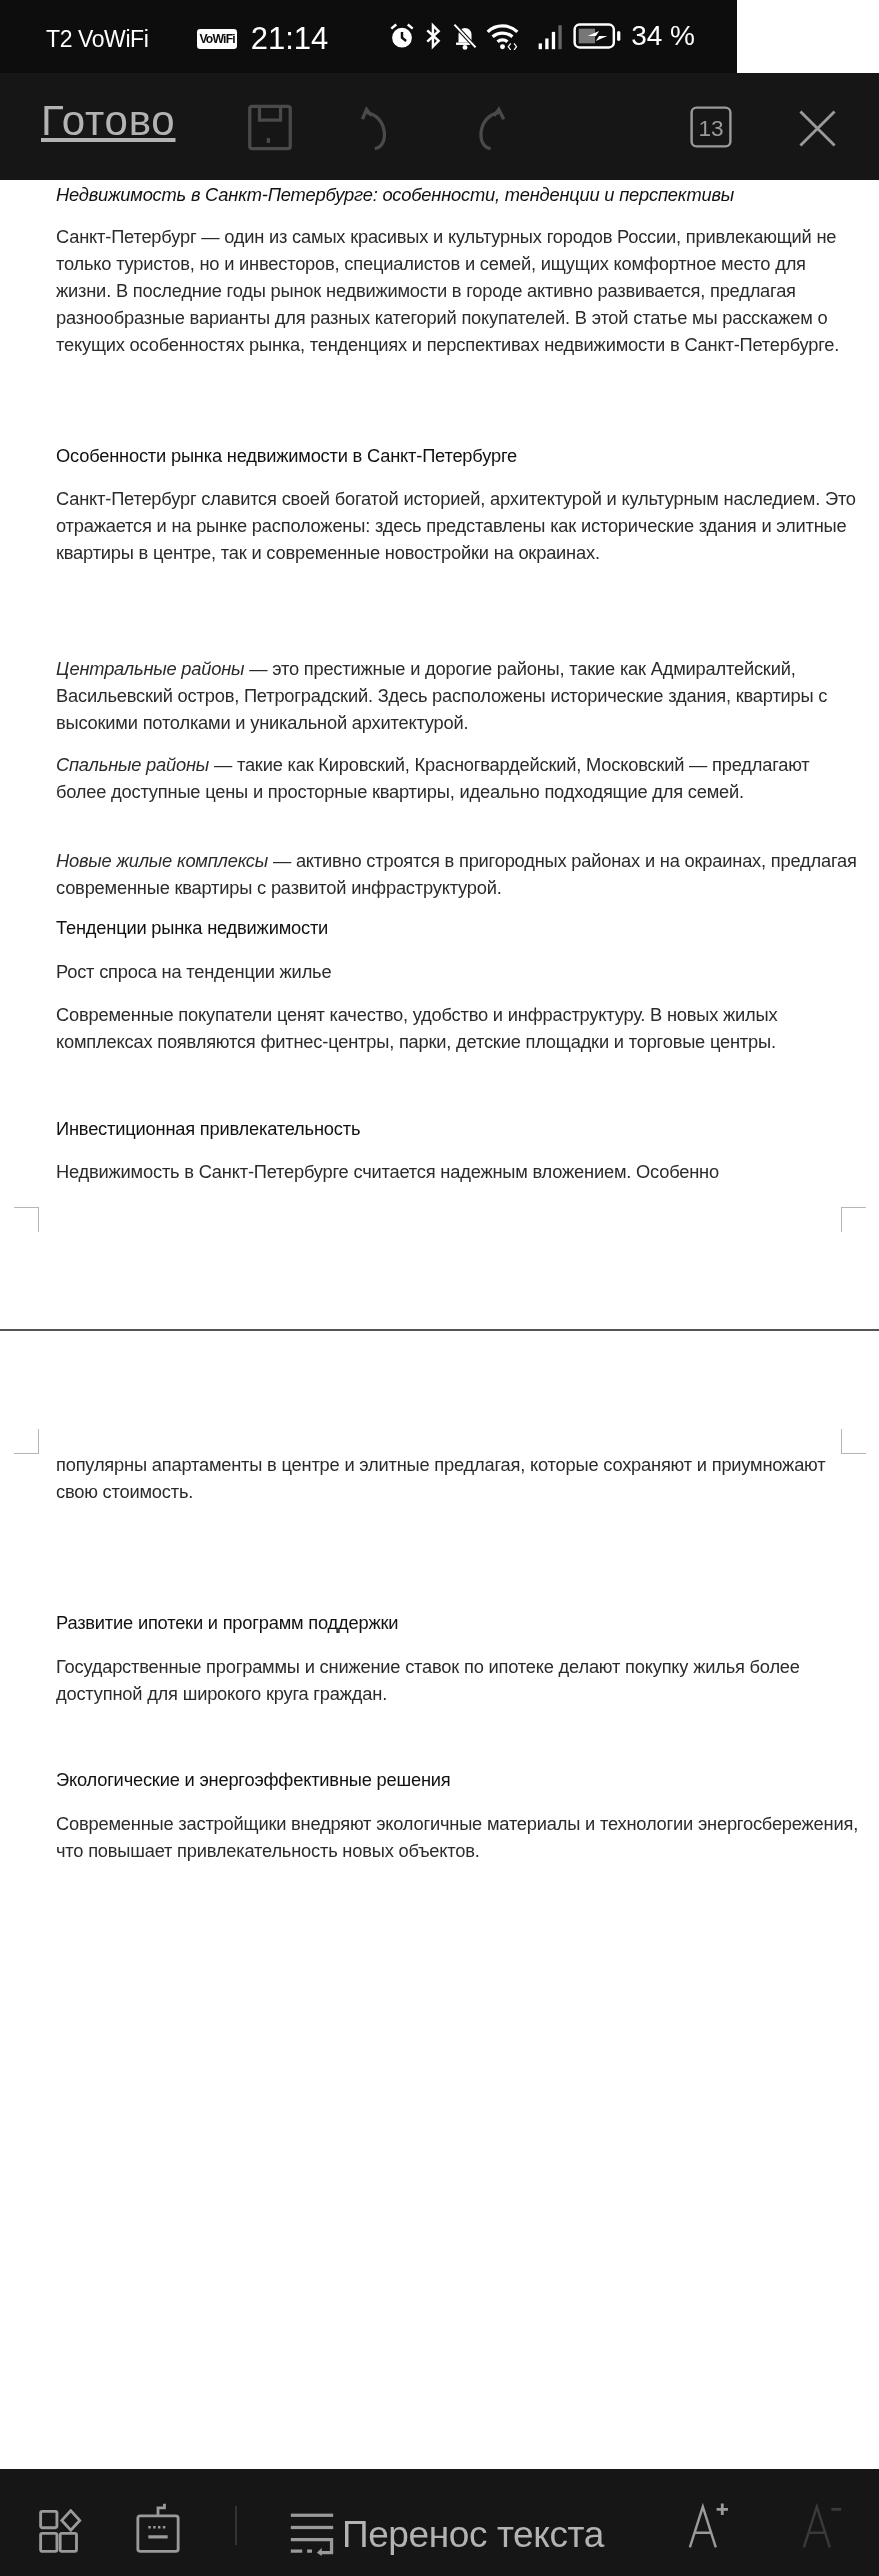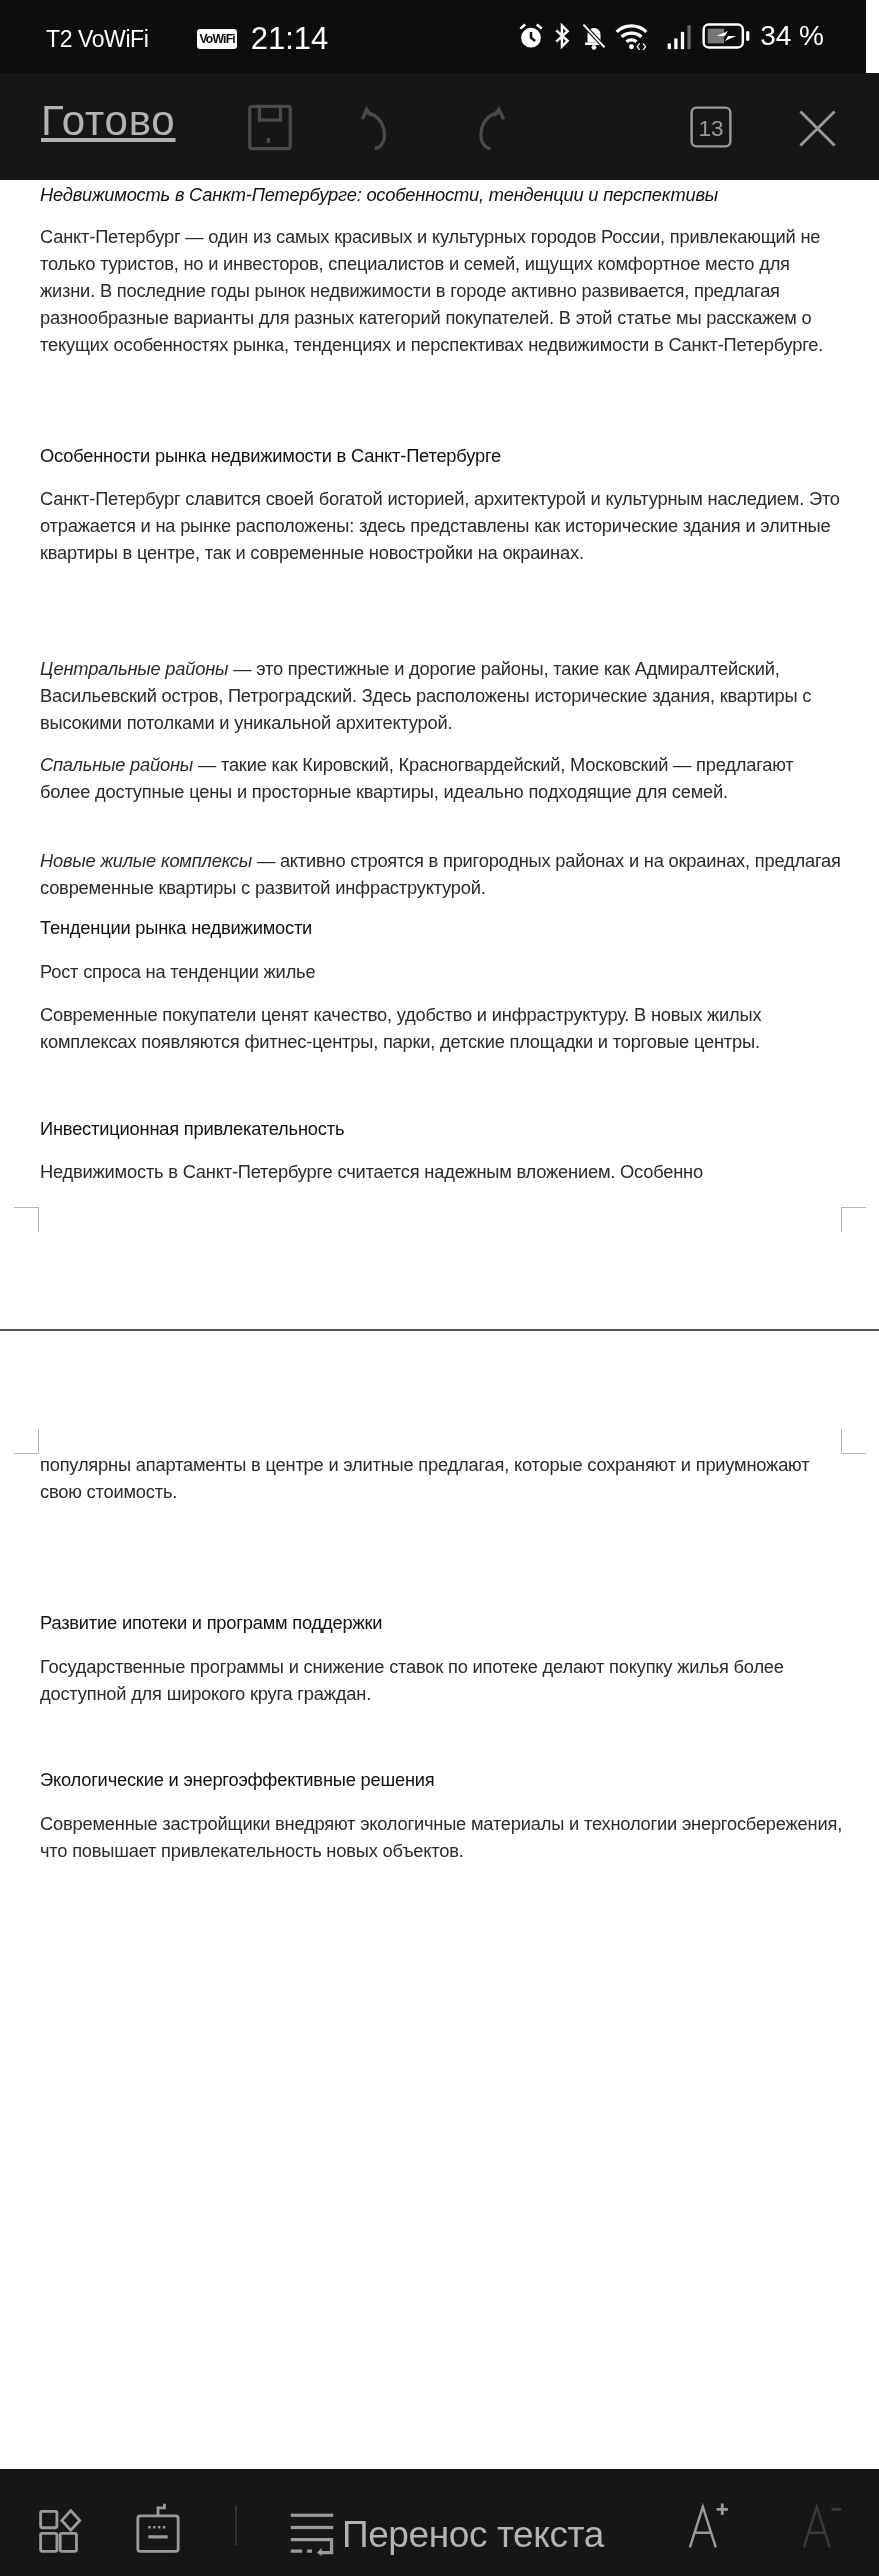--- a/index.html
+++ b/index.html
@@ -3,21 +3,21 @@
 <meta charset="utf-8">
 <style>
   html, body { margin: 0; padding: 0; }
   body {
     width: 879px; height: 2576px; position: relative; overflow: hidden;
     background: #ffffff;
     font-family: "Liberation Sans", "DejaVu Sans", sans-serif;
   }
   
   .statusbar {
-    position: absolute; left: 0; top: 0; width: 866px; height: 73px;
+    position: absolute; left: 0; top: 0; width: 737px; height: 73px;
     background: #0d0d0d; color: #fff;
   }
   .sb-left { position: absolute; left: 46px; top: 21px; display: flex; align-items: center; gap: 6.5px; }
   .sb-carrier { font-size: 23px; letter-spacing: -0.4px; }
   .sb-vowifi-badge {
     background: #fff; color: #0d0d0d; font-size: 12.2px; font-weight: bold;
     padding: 3.3px 2.4px; border-radius: 3.3px; letter-spacing: -0.8px; line-height: 13px; margin-left: 42px;
   }
   .sb-time { font-size: 31px; margin-left: 7px; }
   .sb-right { position: absolute; right: 42px; top: 19.5px; display: flex; align-items: center; gap: 8.1px; }
@@ -32,21 +32,21 @@
   .done-btn {
     position: absolute; left: 41px; top: 24.4px; font-size: 42px; color: #b3b3b3;
     letter-spacing: 0.8px;
     text-decoration: underline;
   }
   .tb-icon { position: absolute; top: 33px; }
 
   
   .doc { position: absolute; left: 0; top: 181px; width: 879px; }
   .p {
-    position: absolute; left: 40px; width: 806px;
+    position: absolute; left: 56px; width: 806px;
     font-size: 18.3px; line-height: 27px; color: #2b2b2b;
     font-family: "Liberation Sans Narrow", "Liberation Sans", sans-serif;
     letter-spacing: -0.2px;
   }
   .h { color: #111; }
   .it { font-style: italic; }
   .corner { position: absolute; width: 24.4px; height: 24.4px; border-color: #b5b5b5; border-style: solid; }
   .page-break { position: absolute; left: 0; width: 879px; height: 2.4px; background: #555; }
 
   

